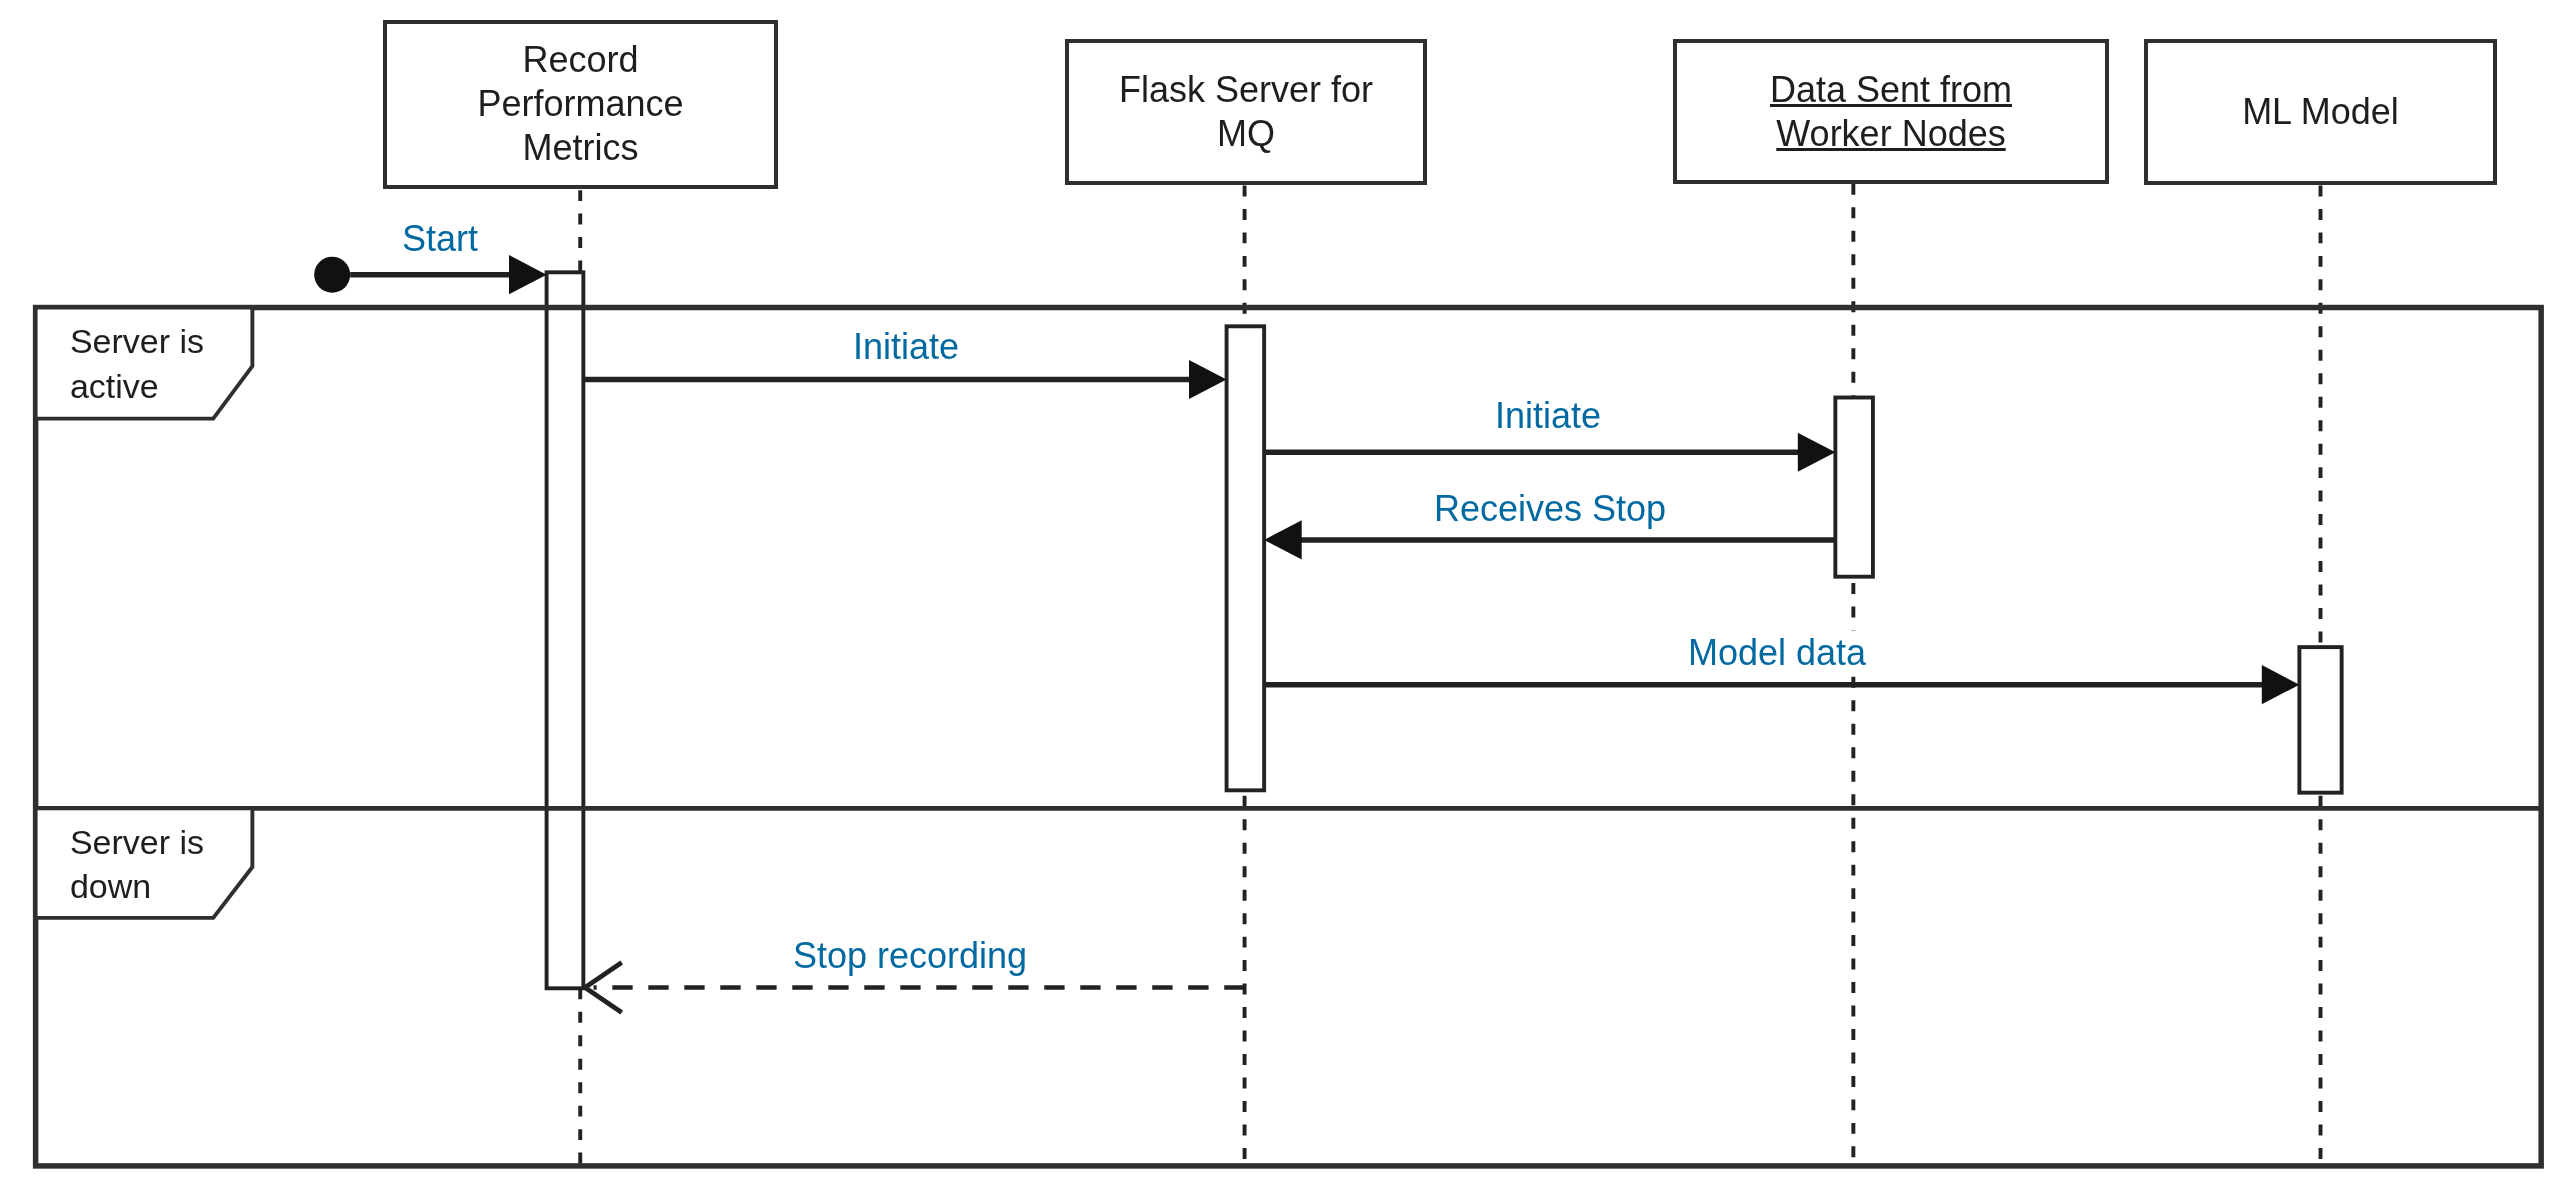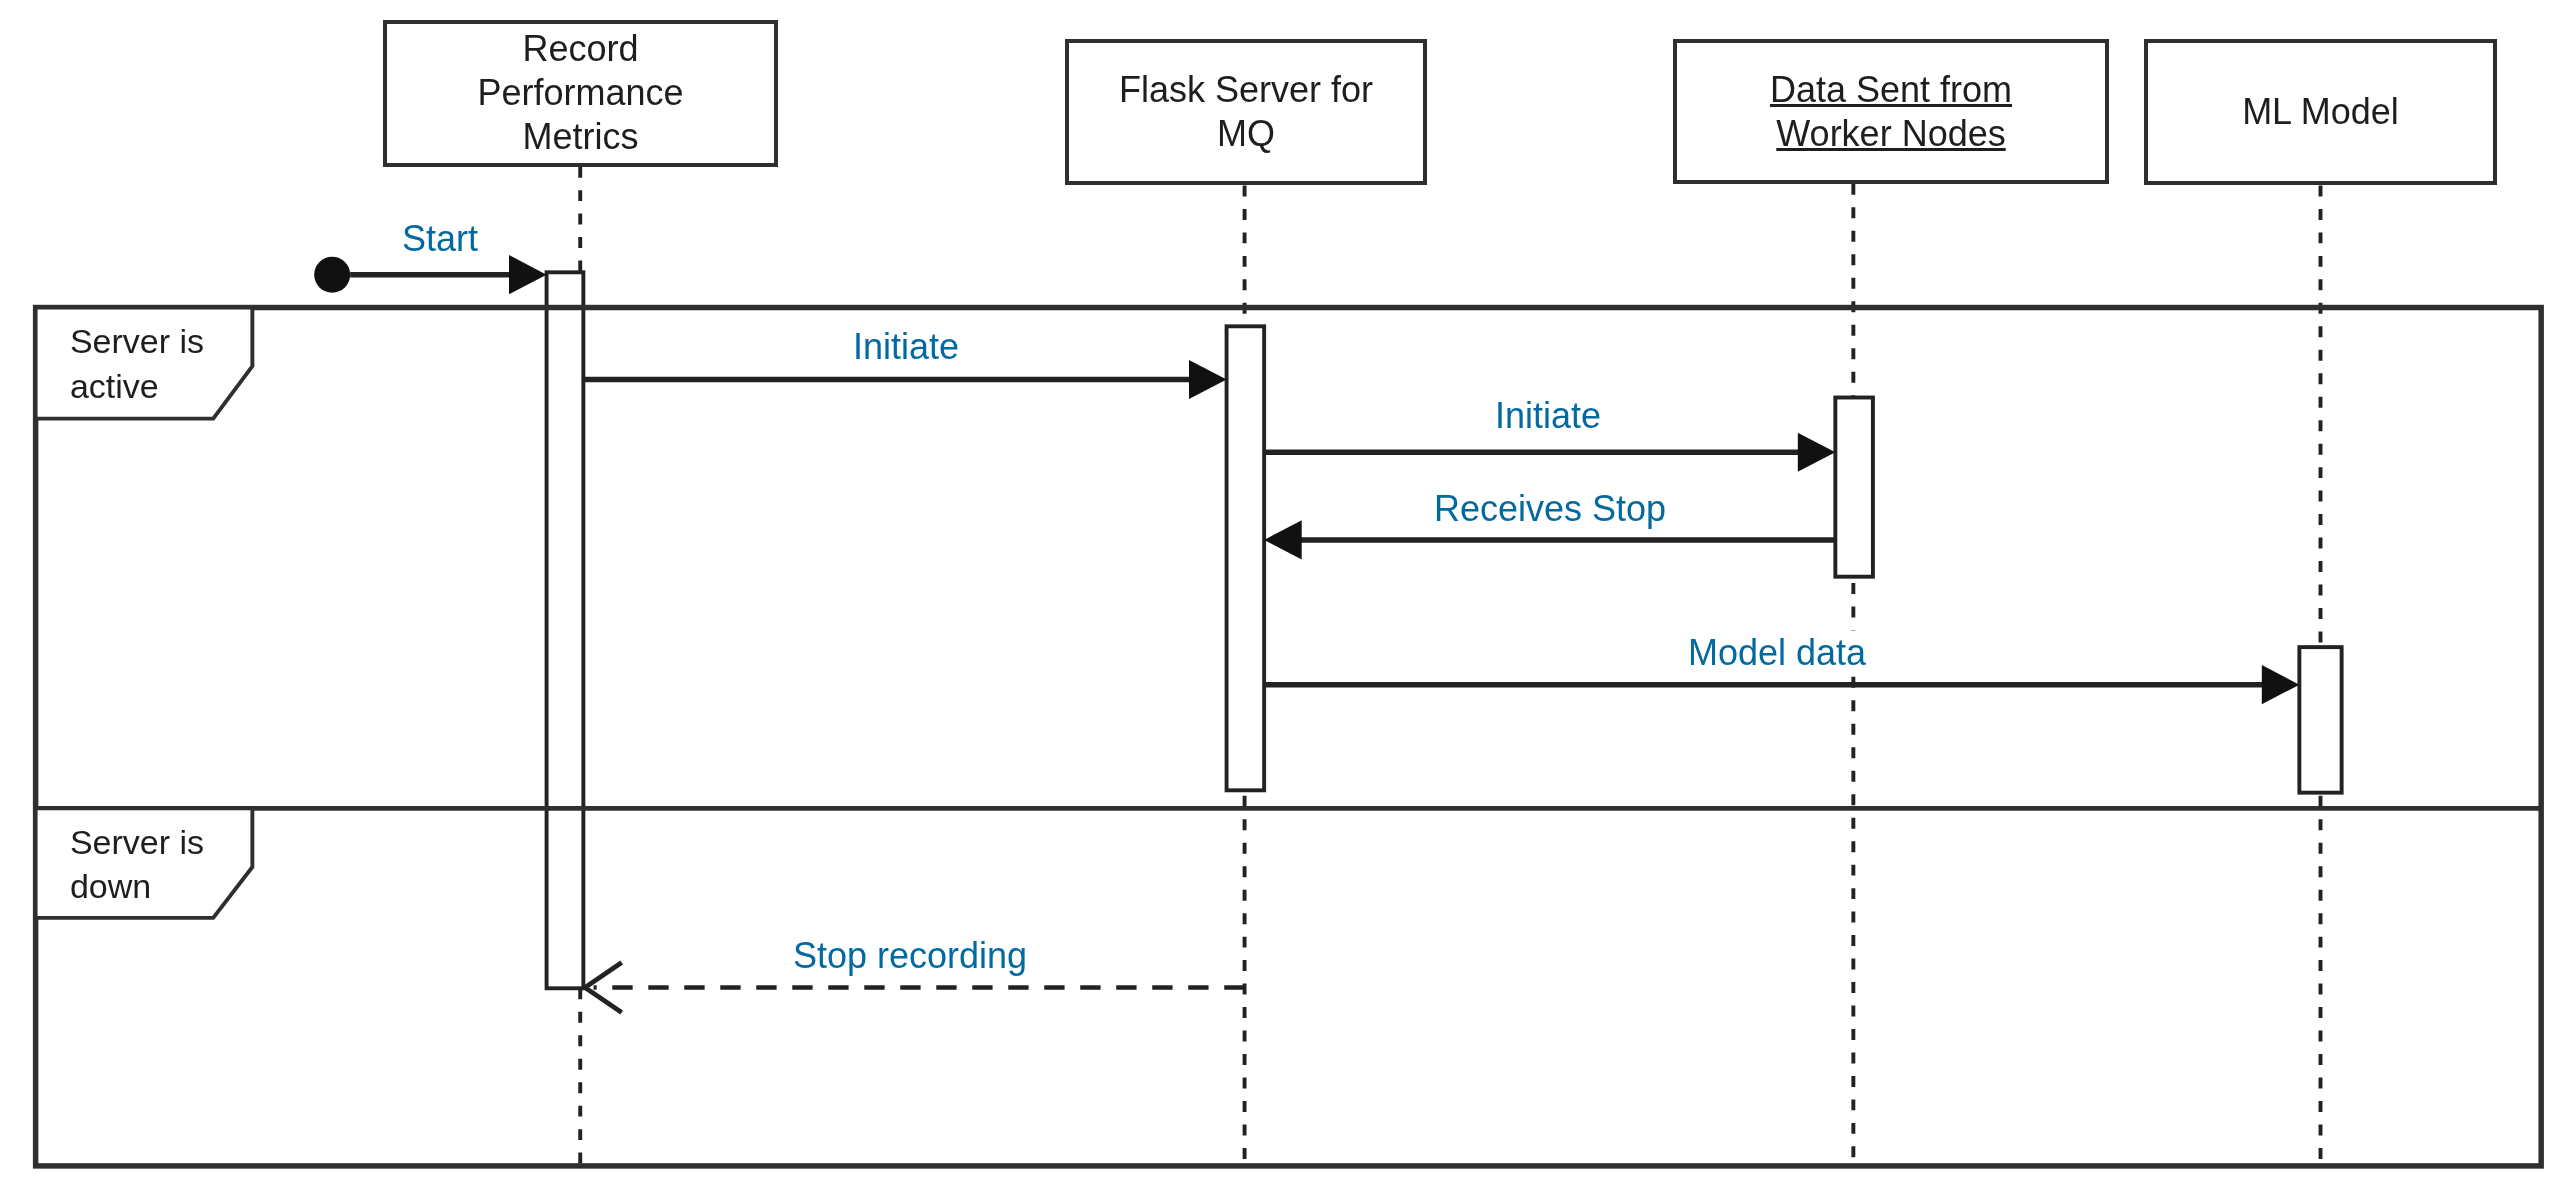--- a/index.html
+++ b/index.html
@@ -94,21 +94,21 @@
     <line x1="2345" y1="690" x2="1659" y2="690" stroke="#222" stroke-width="7"></line>
     <polygon points="1615,690 1663,665 1663,715" fill="#111"></polygon>
 
     <line x1="1615" y1="875" x2="2894" y2="875" stroke="#222" stroke-width="7"></line>
     <polygon points="2938,875 2890,850 2890,900" fill="#111"></polygon>
 
     <line x1="1590" y1="1262" x2="758" y2="1262" stroke="#222" stroke-width="6" stroke-dasharray="26 20"></line>
     <path d="M794 1230 L747 1262 L794 1294" fill="none" stroke="#222" stroke-width="6"></path>
   </svg>
 
-  <div class="participant" style="left:383px; top:19.6px; width:395px; height:147px;">Record
+  <div class="participant" style="left:383px; top:19.6px; width:395px; height:169px;">Record
 Performance
 Metrics</div>
 
   <div class="participant" style="left:1065px; top:39px; width:362px; height:146px;">Flask Server for
 MQ</div>
 
   <div class="participant" style="left:1673px; top:39px; width:436px; height:145px;text-decoration:underline;">Data Sent from
 Worker Nodes</div>
 
   <div class="participant" style="left:2144px; top:39px; width:353px; height:146px;">ML Model</div>

